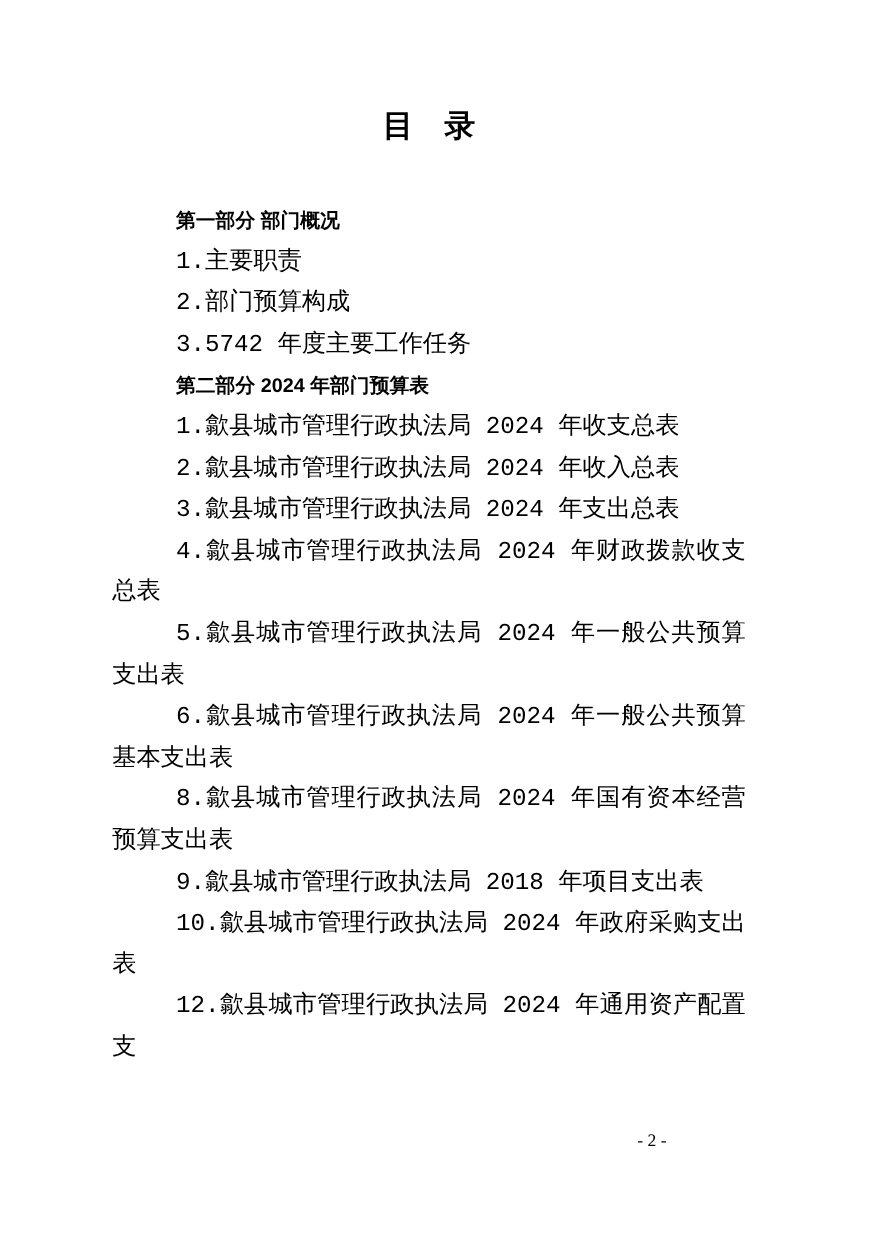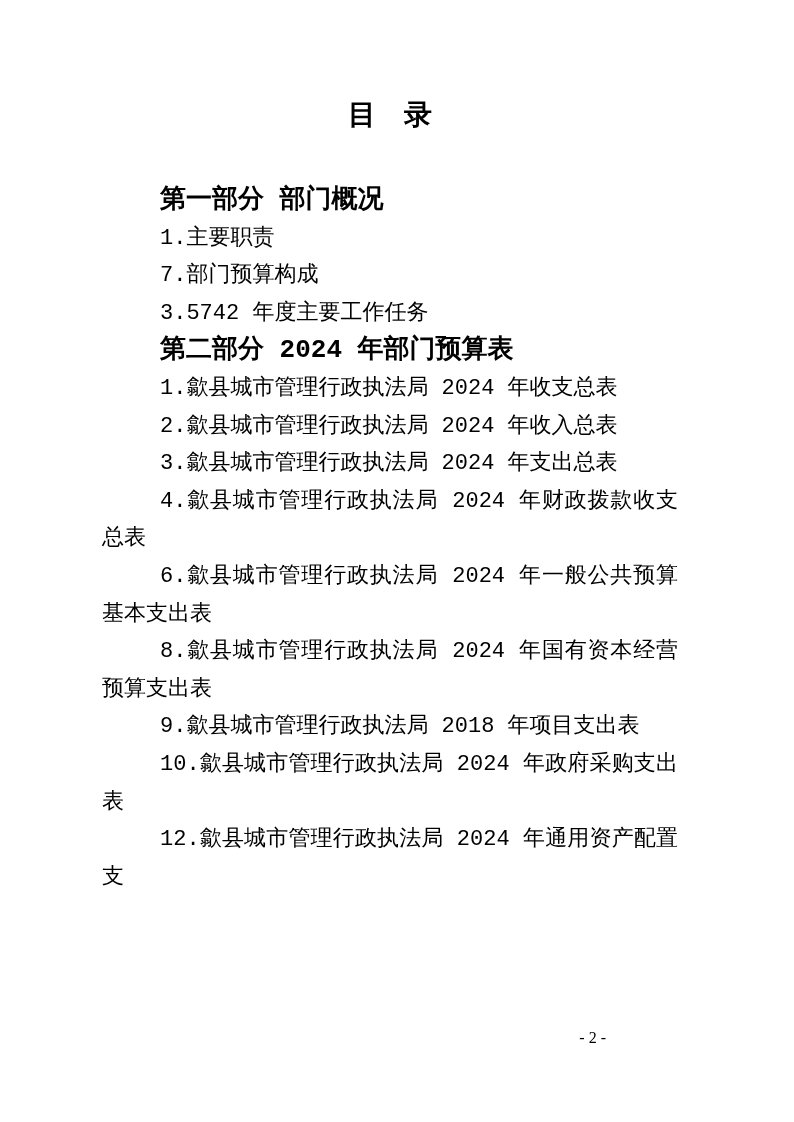--- a/index.html
+++ b/index.html
@@ -25,23 +25,23 @@
   .doc-title {
     font-family: "Liberation Sans", "DejaVu Sans", sans-serif;
     font-weight: bold;
     font-size: 28px;
     line-height: 38px;
     text-align: center;
     margin: 0 0 48px 0;
     white-space: pre;
   }
   .sec-heading {
-    font-family: Liberation Mono, monospace;
+    font-family: Liberation Sans, sans-serif;
     font-weight: bold;
-    font-size: 26px;
+    font-size: 18px;
     line-height: 37.6px;
     margin: 0;
     text-indent: 58px;
     white-space: nowrap;
   }
   .toc-item {
     font-size: 22px;
     line-height: 37.6px;
     margin: 0;
     text-indent: 58px;
@@ -62,28 +62,29 @@
 </head>
 <body>
 
 <div class="page">
   <div class="content">
 
     <h1 class="doc-title">目　录</h1>
 
     <h2 class="sec-heading">第一部分 部门概况</h2>
     <p class="toc-item">1.主要职责</p>
-    <p class="toc-item">7.部门预算构成</p>
+    <p class="toc-item">2.部门预算构成</p>
     <p class="toc-item">3.5742 年度主要工作任务</p>
 
     <h2 class="sec-heading">第二部分 2024 年部门预算表</h2>
     <p class="toc-item">1.歙县城市管理行政执法局 2024 年收支总表</p>
     <p class="toc-item">2.歙县城市管理行政执法局 2024 年收入总表</p>
     <p class="toc-item">3.歙县城市管理行政执法局 2024 年支出总表</p>
     <p class="toc-item">4.歙县城市管理行政执法局 2024 年财政拨款收支总表</p>
+    <p class="toc-item">5.歙县城市管理行政执法局 2024 年一般公共预算支出表</p>
     <p class="toc-item">6.歙县城市管理行政执法局 2024 年一般公共预算基本支出表</p>
     <p class="toc-item">8.歙县城市管理行政执法局 2024 年国有资本经营预算支出表</p>
     <p class="toc-item">9.歙县城市管理行政执法局 2018 年项目支出表</p>
     <p class="toc-item">10.歙县城市管理行政执法局 2024 年政府采购支出表</p>
     <p class="toc-item">12.歙县城市管理行政执法局 2024 年通用资产配置支</p>
 
   </div>
 
   <div class="page-number">- 2 -</div>
 </div>

